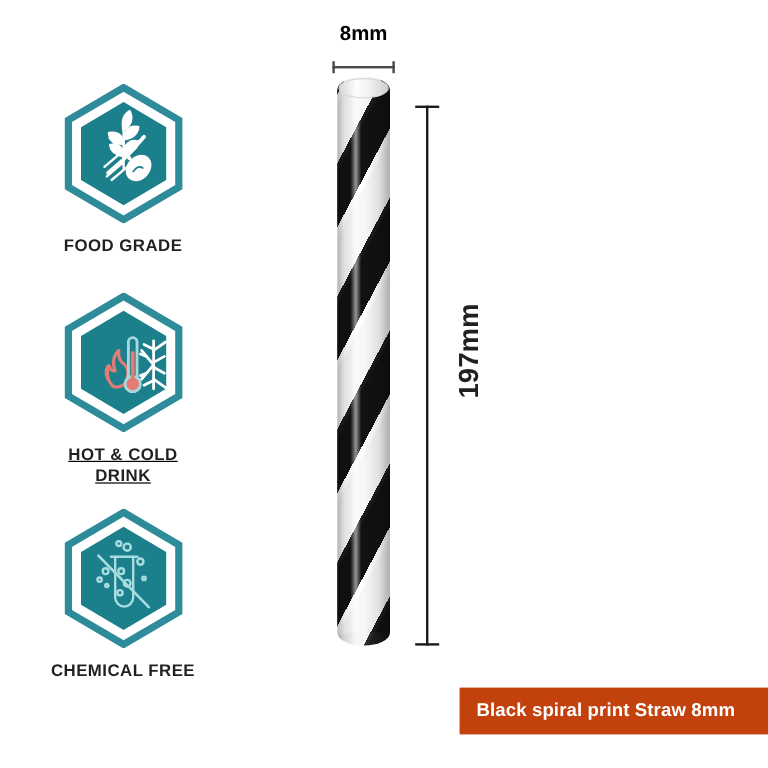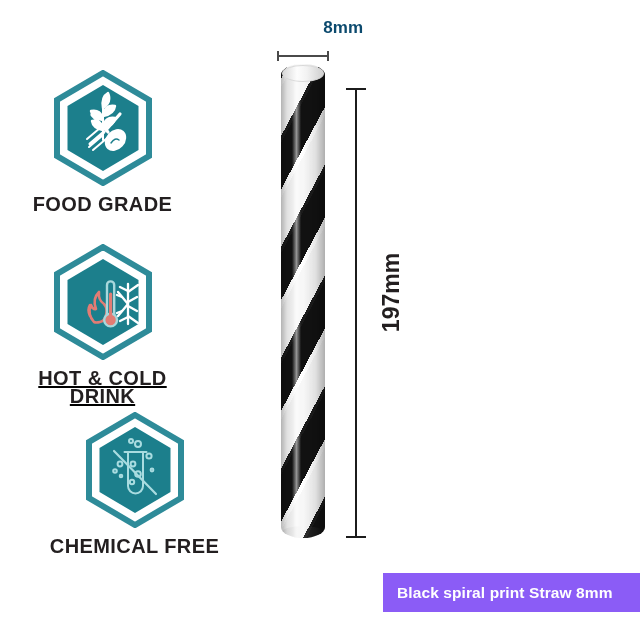--- a/index.html
+++ b/index.html
@@ -37,31 +37,31 @@
     text-align: center;
   }
   .feature-hex {
     position: relative;
     width: 106px;
     height: 116px;
     margin: 0 auto;
   }
   .feature-label {
     margin-top: 9px;
-    font-size: 20px;
+    font-size: 14px;
     font-weight: bold;
     color: #231f20;
     letter-spacing: 0.4px;
     line-height: 18px;
     white-space: pre-line;
   }
 
   .f1 { top: 0px; }
   .f2 { top: 31px; text-decoration: underline; }
-  .f3 { top: 38px; padding-left: 32px; }
+  .f3 { top: 50px; }
 
   
   .straw-wrap {
     position: absolute;
     left: 281px;
     top: 64px;
     width: 44px;
     height: 474px;
   }
   .straw {
@@ -135,24 +135,24 @@
     background: linear-gradient(to right, rgba(0,0,0,0.18), rgba(255,255,255,0.25), rgba(0,0,0,0.2));
     opacity: 0.35;
   }
 
   
   .dim-width-label {
     position: absolute;
     left: 243px;
     top: 18px;
     width: 120px;
-    text-align: right;
+    text-align: center;
     font-size: 17px;
     font-weight: bold;
-    color: #0c4a6e;
+    color: #000000;
   }
   .dim-width-line {
     position: absolute;
     left: 277px;
     top: 55px;
     width: 52px;
     height: 2px;
     background: #4a4a4a;
   }
   .dim-width-line::before,
@@ -202,21 +202,21 @@
     letter-spacing: 0px;
   }
 
   
   .banner {
     position: absolute;
     left: 383px;
     top: 573px;
     width: 257px;
     height: 39px;
-    background: #8b5cf6;
+    background: #c2410c;
     display: flex;
     align-items: center;
   }
   .banner-text {
     color: #ffffff;
     font-size: 15.5px;
     font-weight: bold;
     padding-left: 14px;
     letter-spacing: 0.1px;
     white-space: nowrap;

